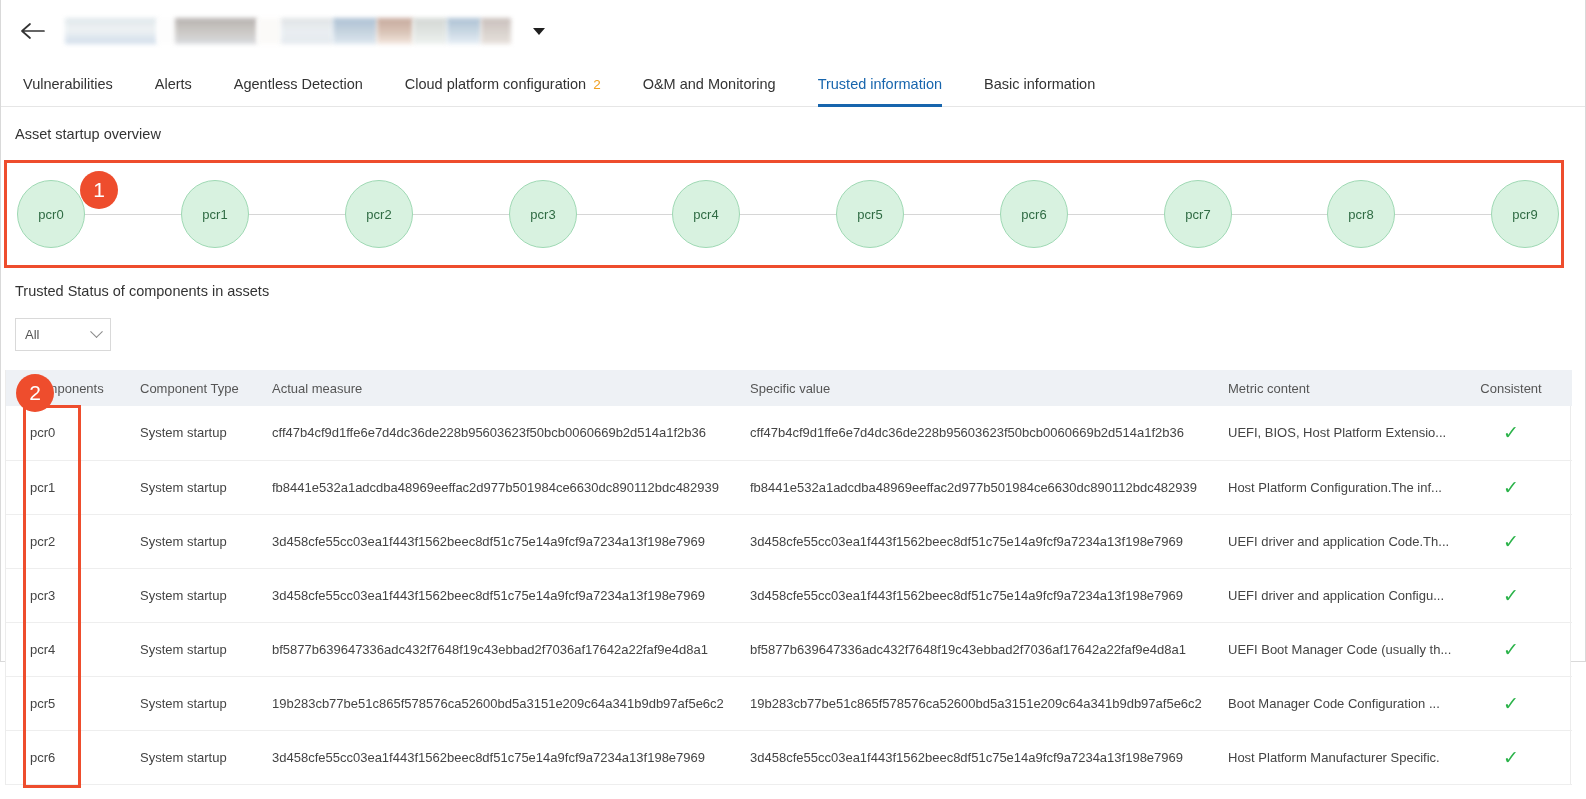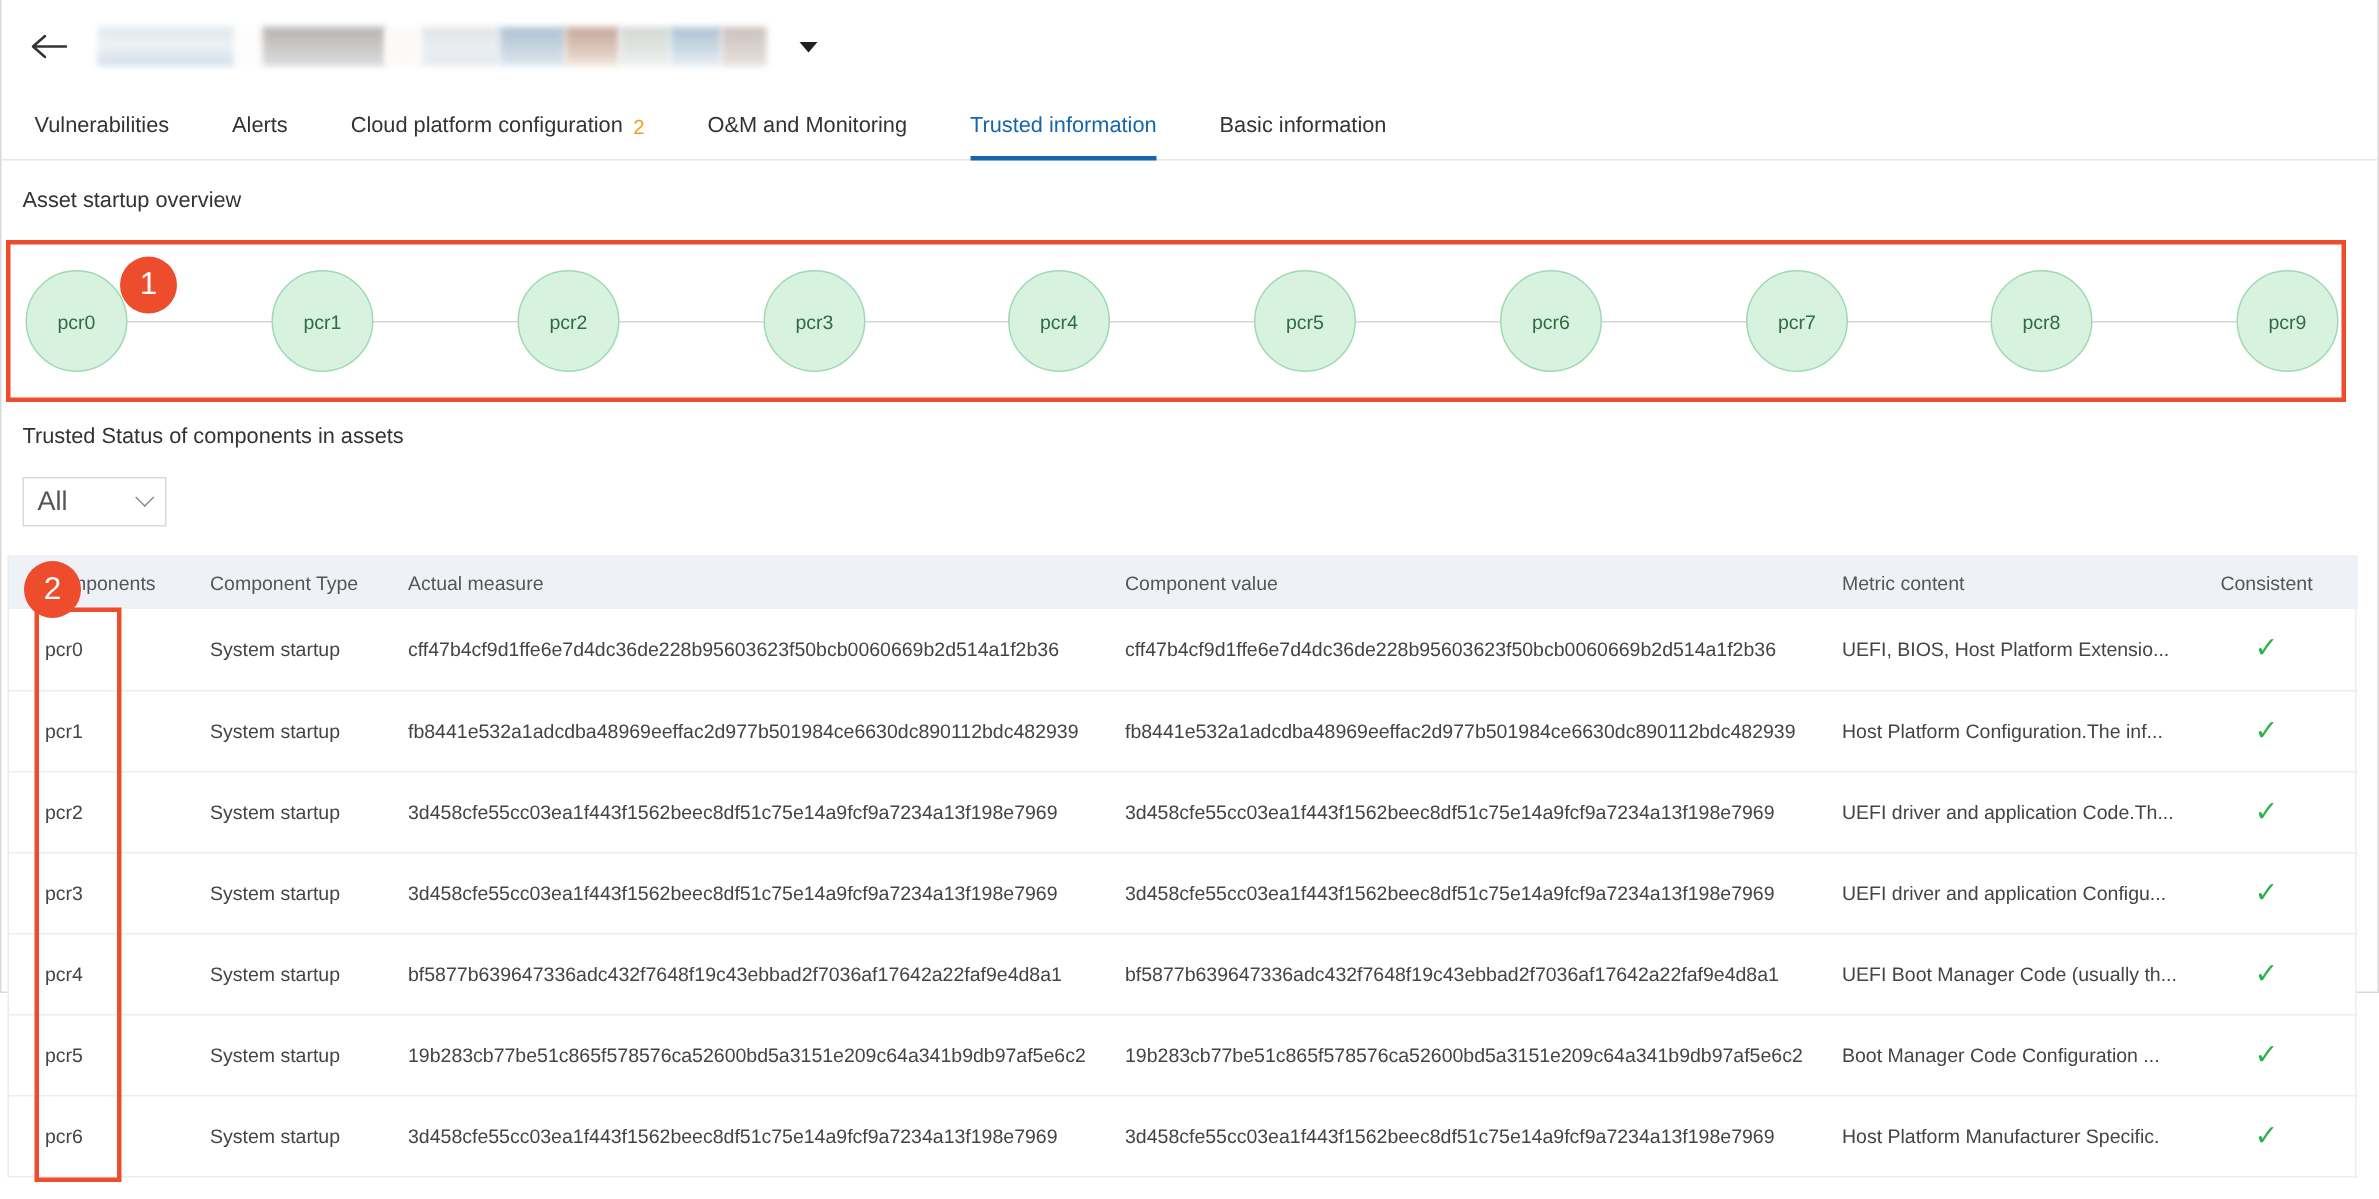--- a/index.html
+++ b/index.html
@@ -146,21 +146,21 @@
 
   
   .filter-select {
     position: absolute;
     left: 14px; top: 318px;
     width: 96px; height: 33px;
     border: 1px solid #d9d9d9;
     background: #ffffff;
     display: flex; align-items: center;
     padding: 0 9px;
-    font-size: 18px; color: #555555;
+    font-size: 13px; color: #555555;
     cursor: pointer;
   }
   .filter-select .chev {
     margin-left: auto;
     width: 9px; height: 9px;
     border-right: 1.6px solid #8a8a8a;
     border-bottom: 1.6px solid #8a8a8a;
     transform: rotate(45deg) translate(-2px,-2px);
   }
 
@@ -256,20 +256,23 @@
   </div>
 
   <div class="tabs">
     <div class="tab">
       <span>Vulnerabilities</span>
     </div>
     <div class="tab">
       <span>Alerts</span>
     </div>
     <div class="tab">
+      <span>Agentless Detection</span>
+    </div>
+    <div class="tab">
       <span>Cloud platform configuration</span>
       <span class="tab-badge">2</span>
     </div>
     <div class="tab">
       <span>O&amp;M and Monitoring</span>
     </div>
     <div class="tab active">
       <span>Trusted information</span>
     </div>
     <div class="tab">
@@ -324,21 +327,21 @@
     <span class="chev"></span>
   </div>
 
   <div class="table-wrap">
     <table>
       <thead>
         <tr>
           <th class="col-comp">Components</th>
           <th class="col-type">Component Type</th>
           <th class="col-actual">Actual measure</th>
-          <th class="col-std">Component value</th>
+          <th class="col-std">Specific value</th>
           <th class="col-metric">Metric content</th>
           <th class="col-cons">Consistent</th>
         </tr>
       </thead>
       <tbody>
         <tr>
           <td class="cell-comp">pcr0</td>
           <td class="cell-type">System startup</td>
           <td class="cell-actual">cff47b4cf9d1ffe6e7d4dc36de228b95603623f50bcb0060669b2d514a1f2b36</td>
           <td class="cell-std">cff47b4cf9d1ffe6e7d4dc36de228b95603623f50bcb0060669b2d514a1f2b36</td>

